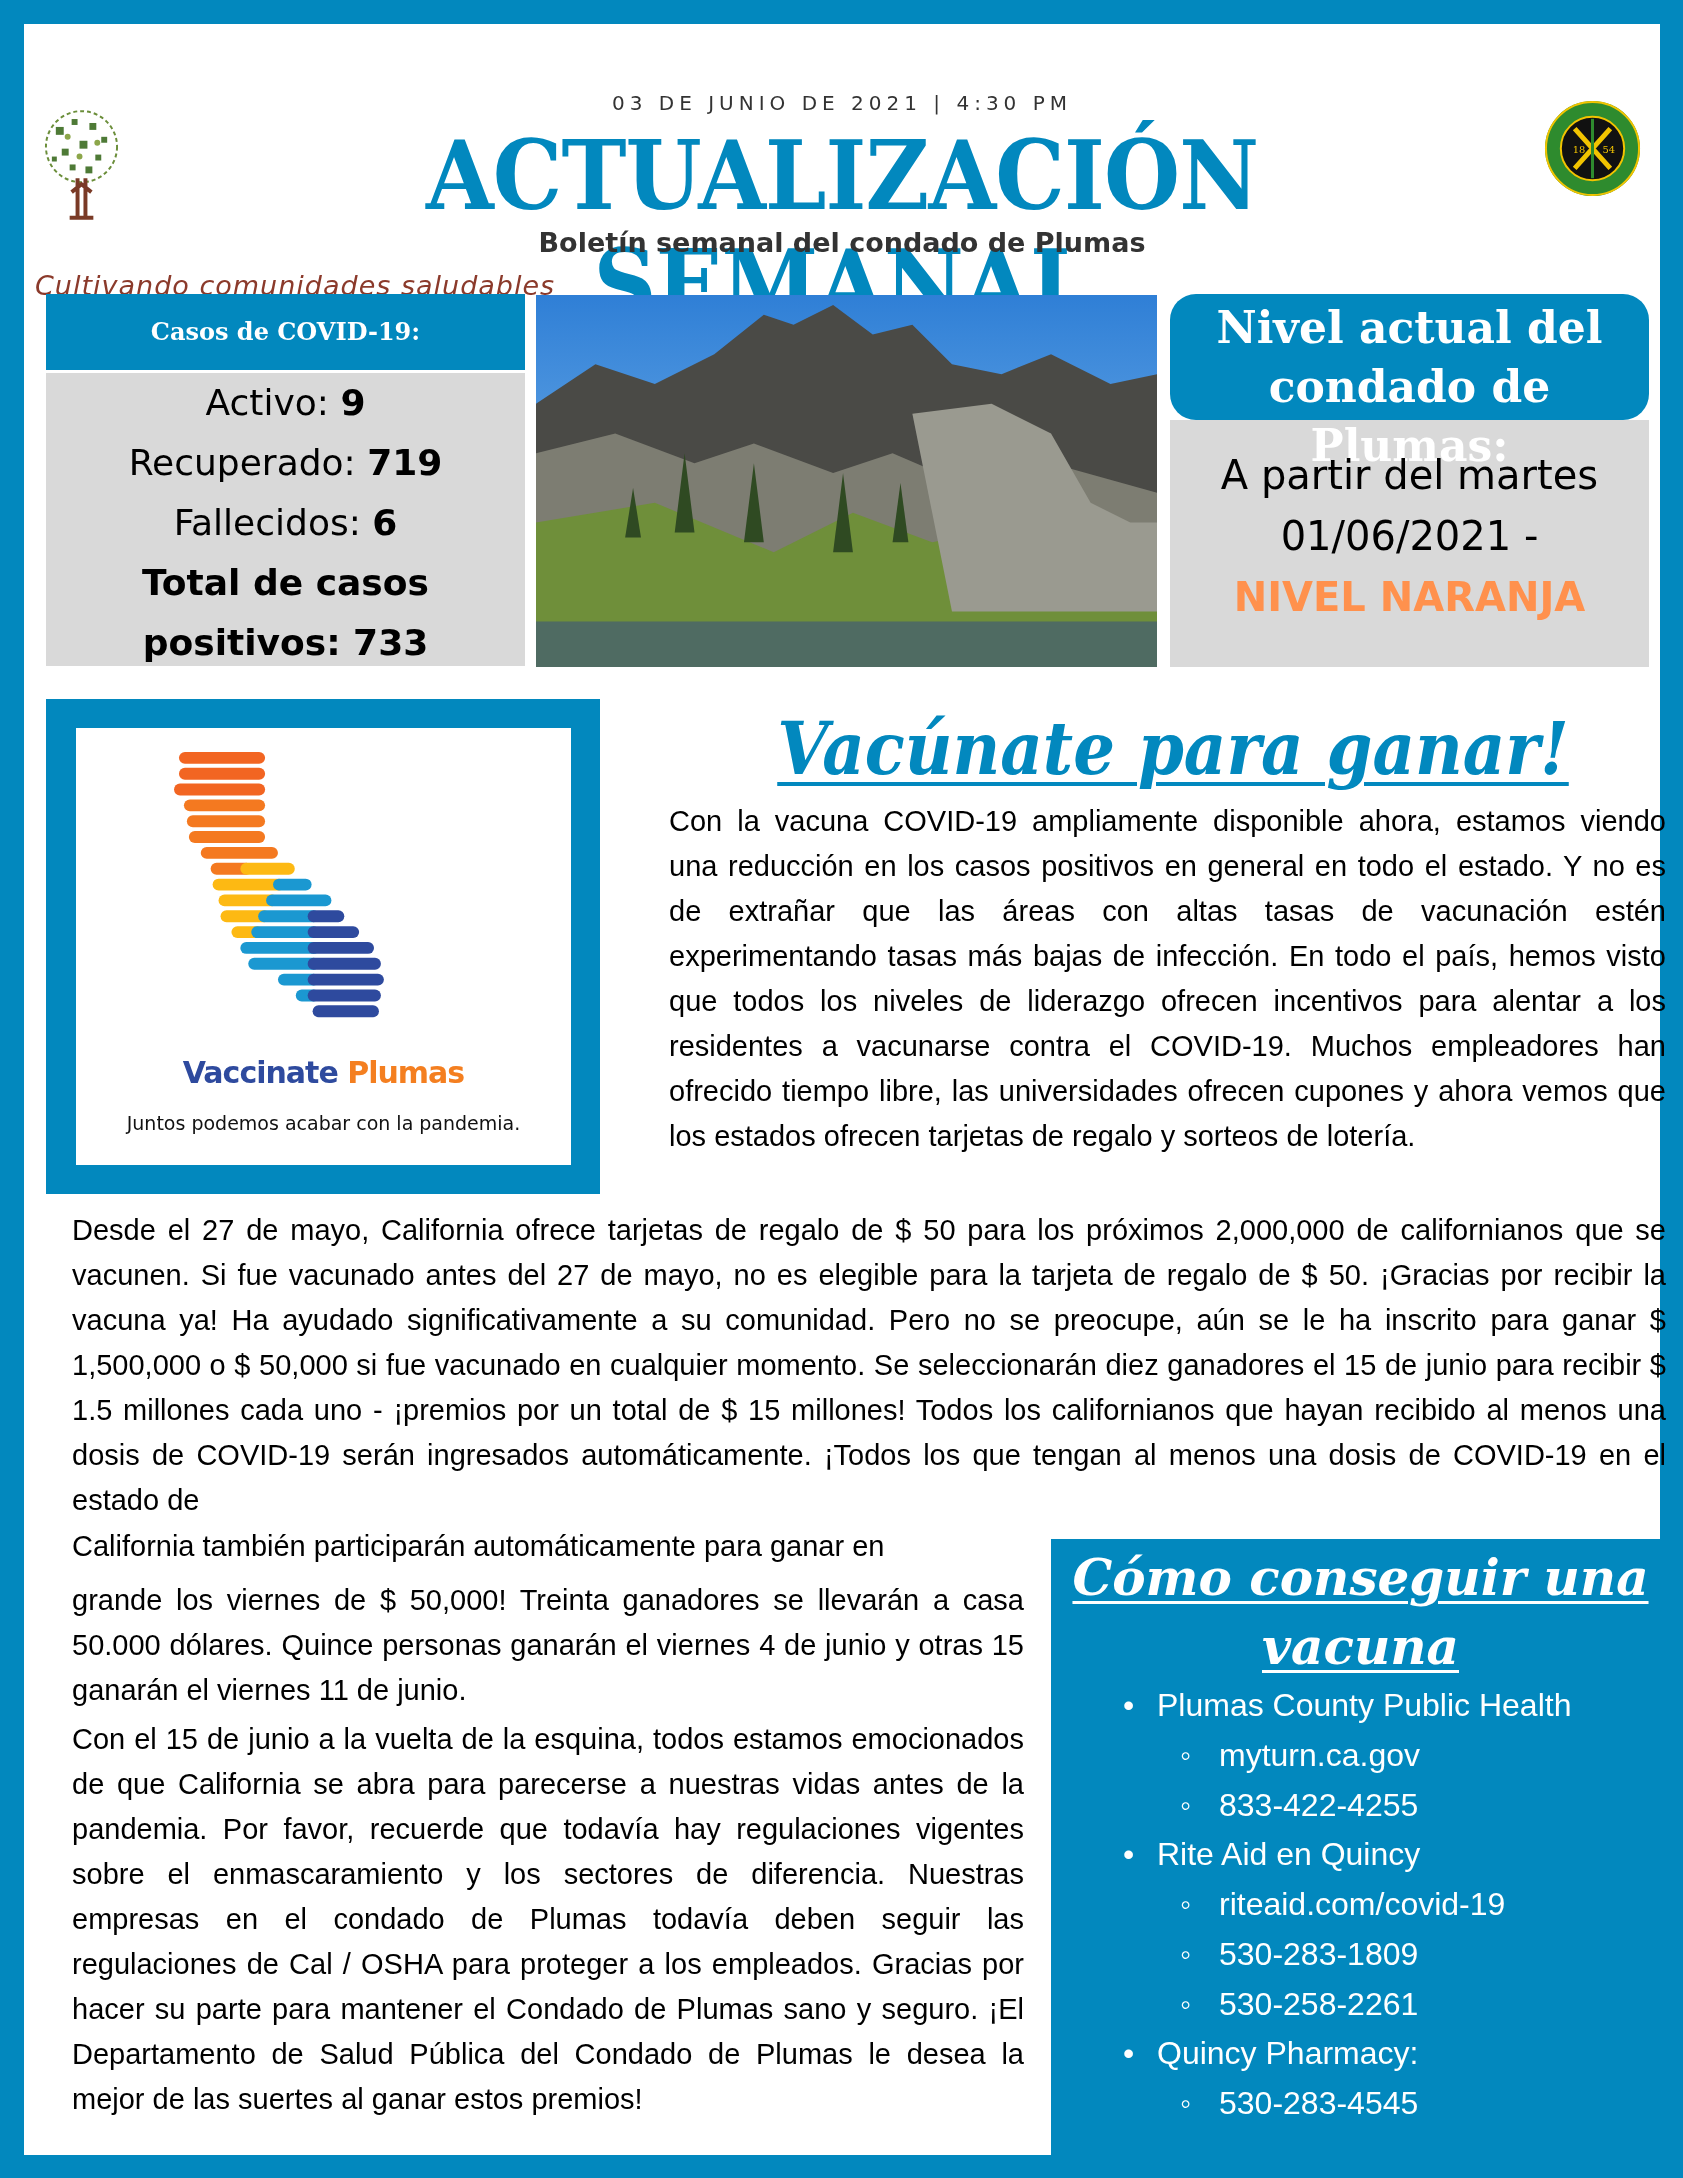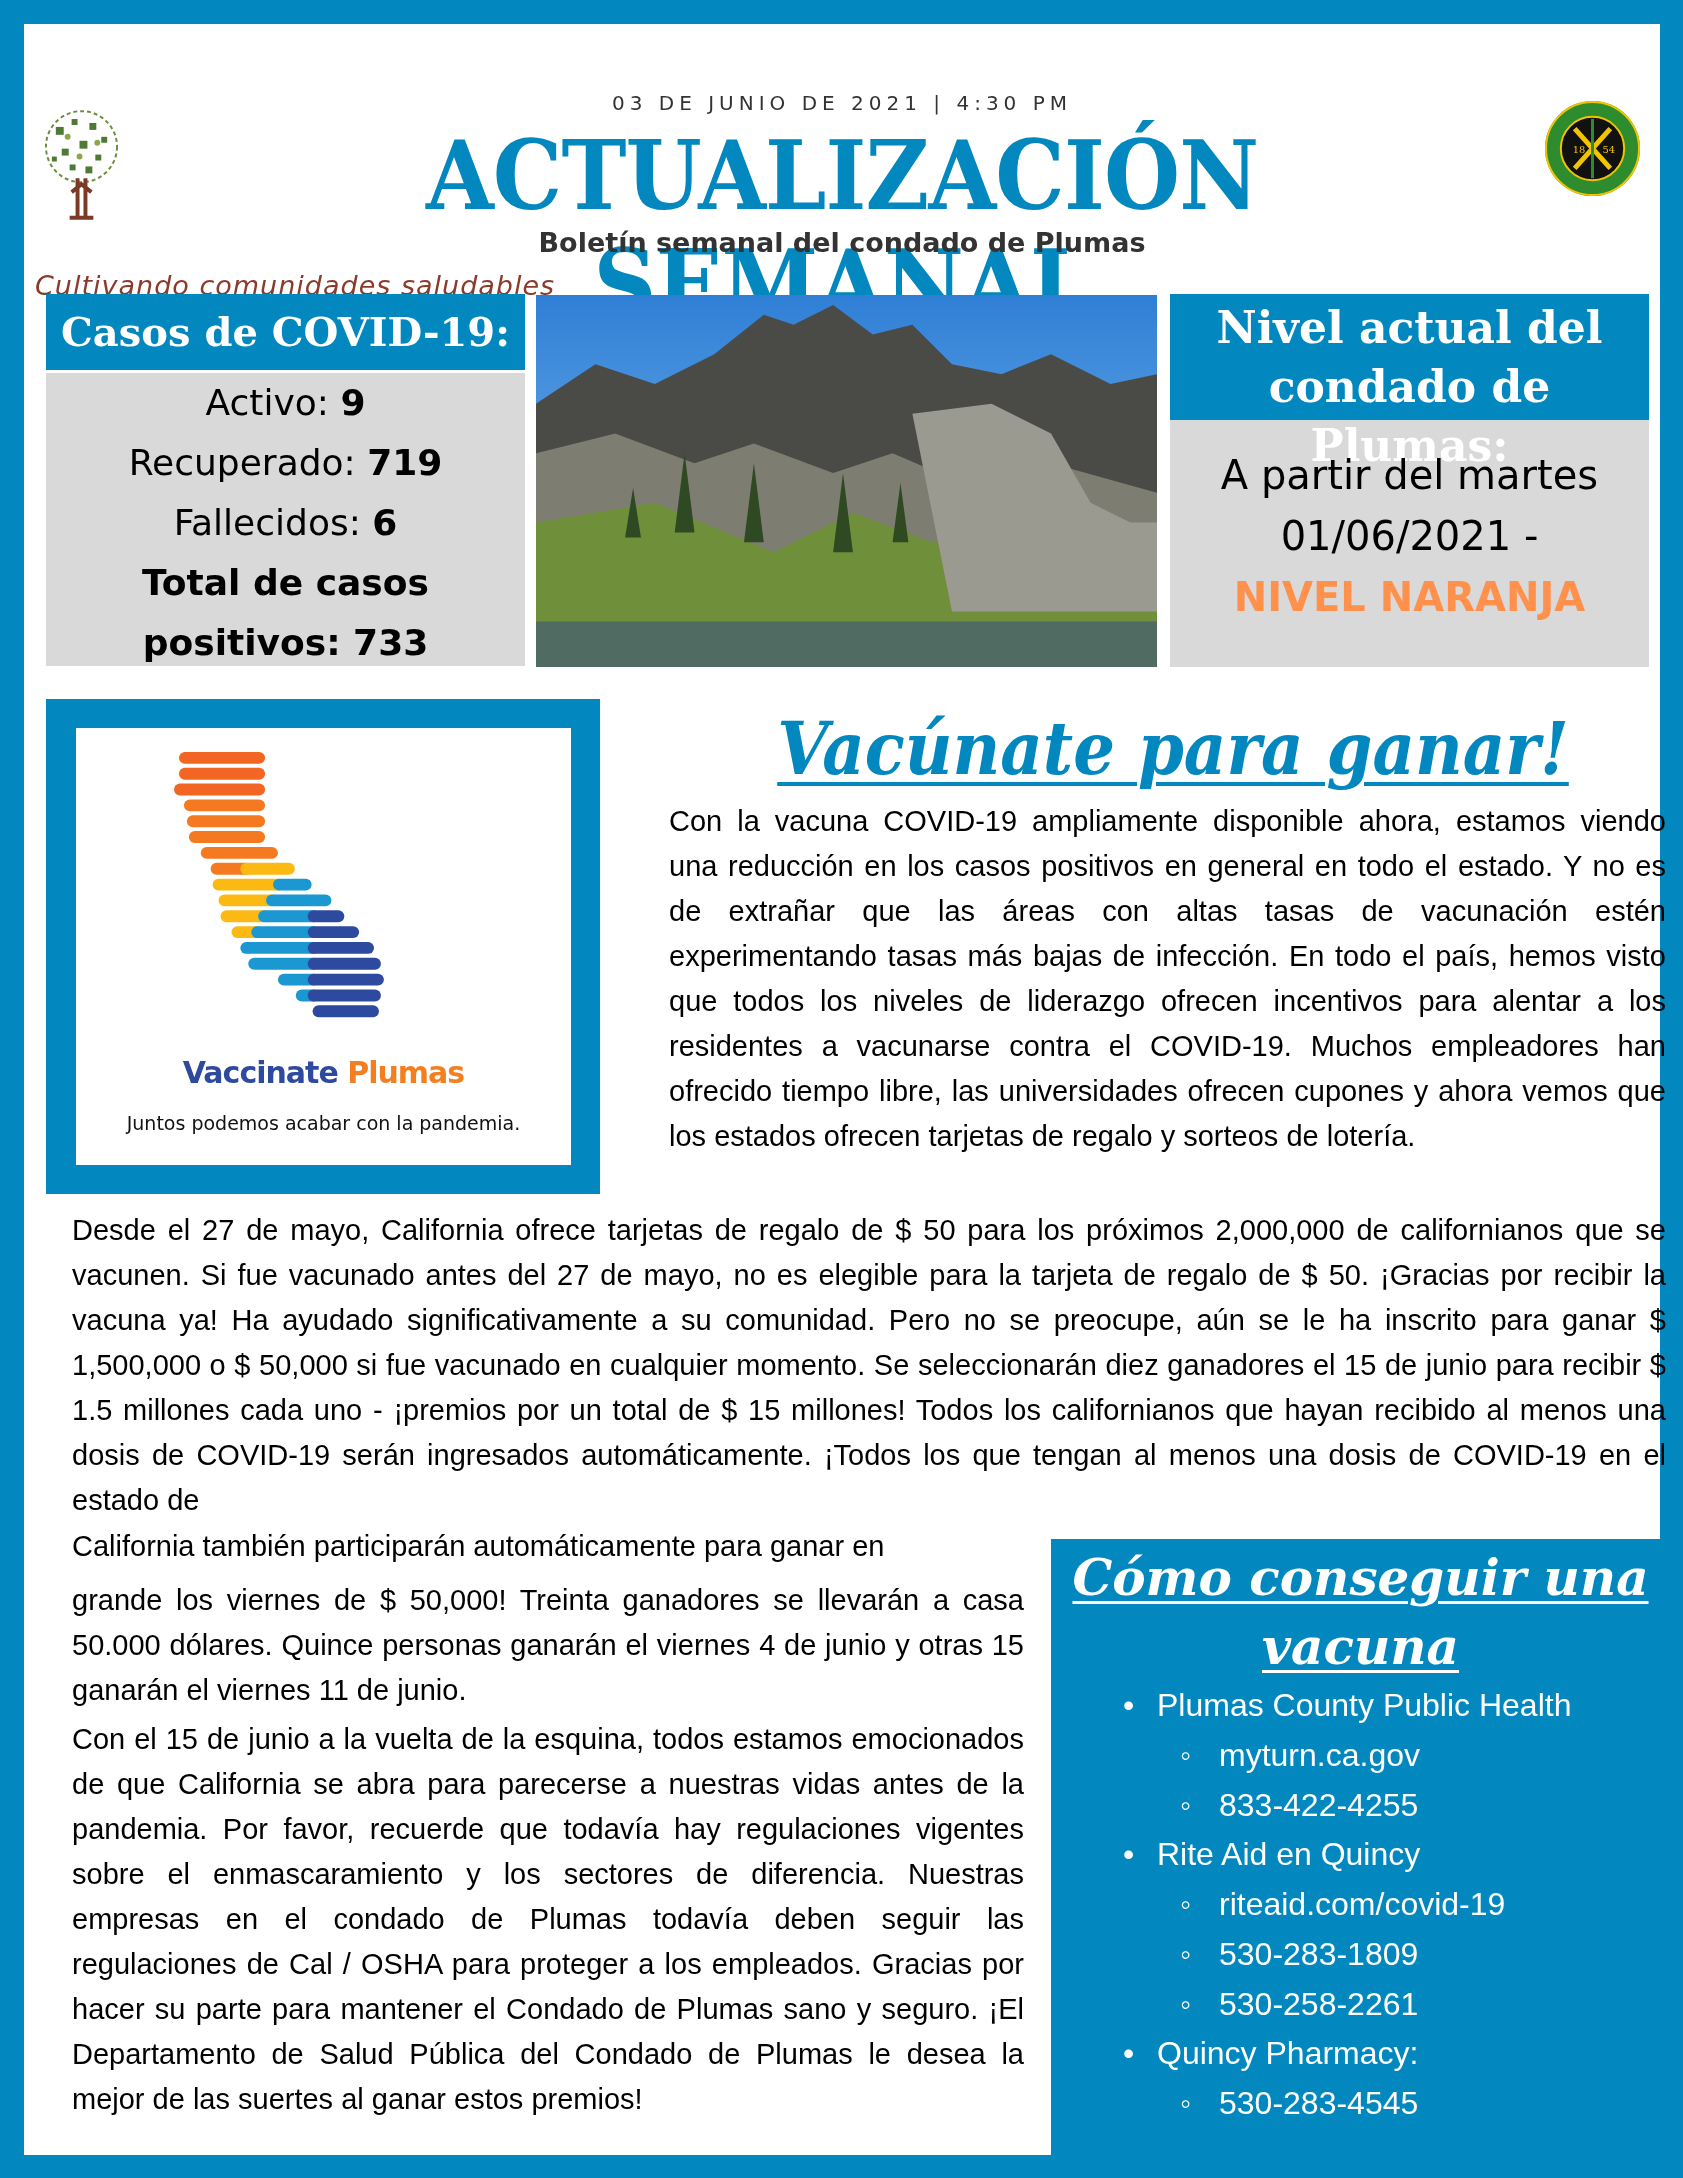--- a/index.html
+++ b/index.html
@@ -31,28 +31,28 @@
   .logo-left { position: absolute; left: 18px; top: 73px; width: 79px; height: 129px; }
   .logo-right { position: absolute; left: 1519px; top: 75px; width: 99px; height: 99px; }
 
   .panel-head {
     background: #0288BE; color: #fff; font-family: "DejaVu Serif", serif; font-weight: bold;
     text-align: center;
   }
   .panel-body { background: #D9D9D9; text-align: center; color: #000; font-family: "DejaVu Sans", sans-serif; }
 
   .cases { position: absolute; left: 22px; top: 270px; width: 479px; height: 372px; }
-  .cases .panel-head { height: 76px; font-size: 40px; line-height: 76px; }
+  .cases .panel-head { height: 76px; font-size: 24px; line-height: 76px; }
   .cases .panel-body { margin-top: 3px; height: 293px; font-size: 36px; line-height: 60px; }
   .cases b { font-weight: bold; }
 
   .photo { position: absolute; left: 512px; top: 271px; width: 621px; height: 372px; overflow: hidden; }
 
   .level { position: absolute; left: 1146px; top: 270px; width: 479px; height: 372px; }
-  .level .panel-head { height: 126px; font-size: 44px; line-height: 59px; padding-top: 4px; }
+  .level .panel-head { height: 126px; font-size: 44px; line-height: 59px; padding-top: 4px; border-radius: 26px; }
   .level .panel-body { height: 247px; padding-top: 25px; font-size: 40px; line-height: 61px; }
   .level .orange { color: #FF914D; font-weight: bold; }
 
   .vax-frame { position: absolute; left: 22px; top: 675px; width: 554px; height: 495px; background: #0288BE; }
   .vax-inner { position: absolute; left: 30px; top: 29px; width: 495px; height: 437px; background: #fff; }
   .vax-word { position: absolute; left: 0; right: 0; top: 327px; text-align: center; font-family: "DejaVu Sans", sans-serif; font-weight: bold; font-size: 30px; letter-spacing: -1px; }
   .vax-word .v { color: #2E4A9E; }
   .vax-word .p { color: #F47F20; }
   .vax-sub { position: absolute; left: 0; right: 0; top: 384px; text-align: center; font-family: "DejaVu Sans", sans-serif; font-size: 19px; color: #111; }
 

